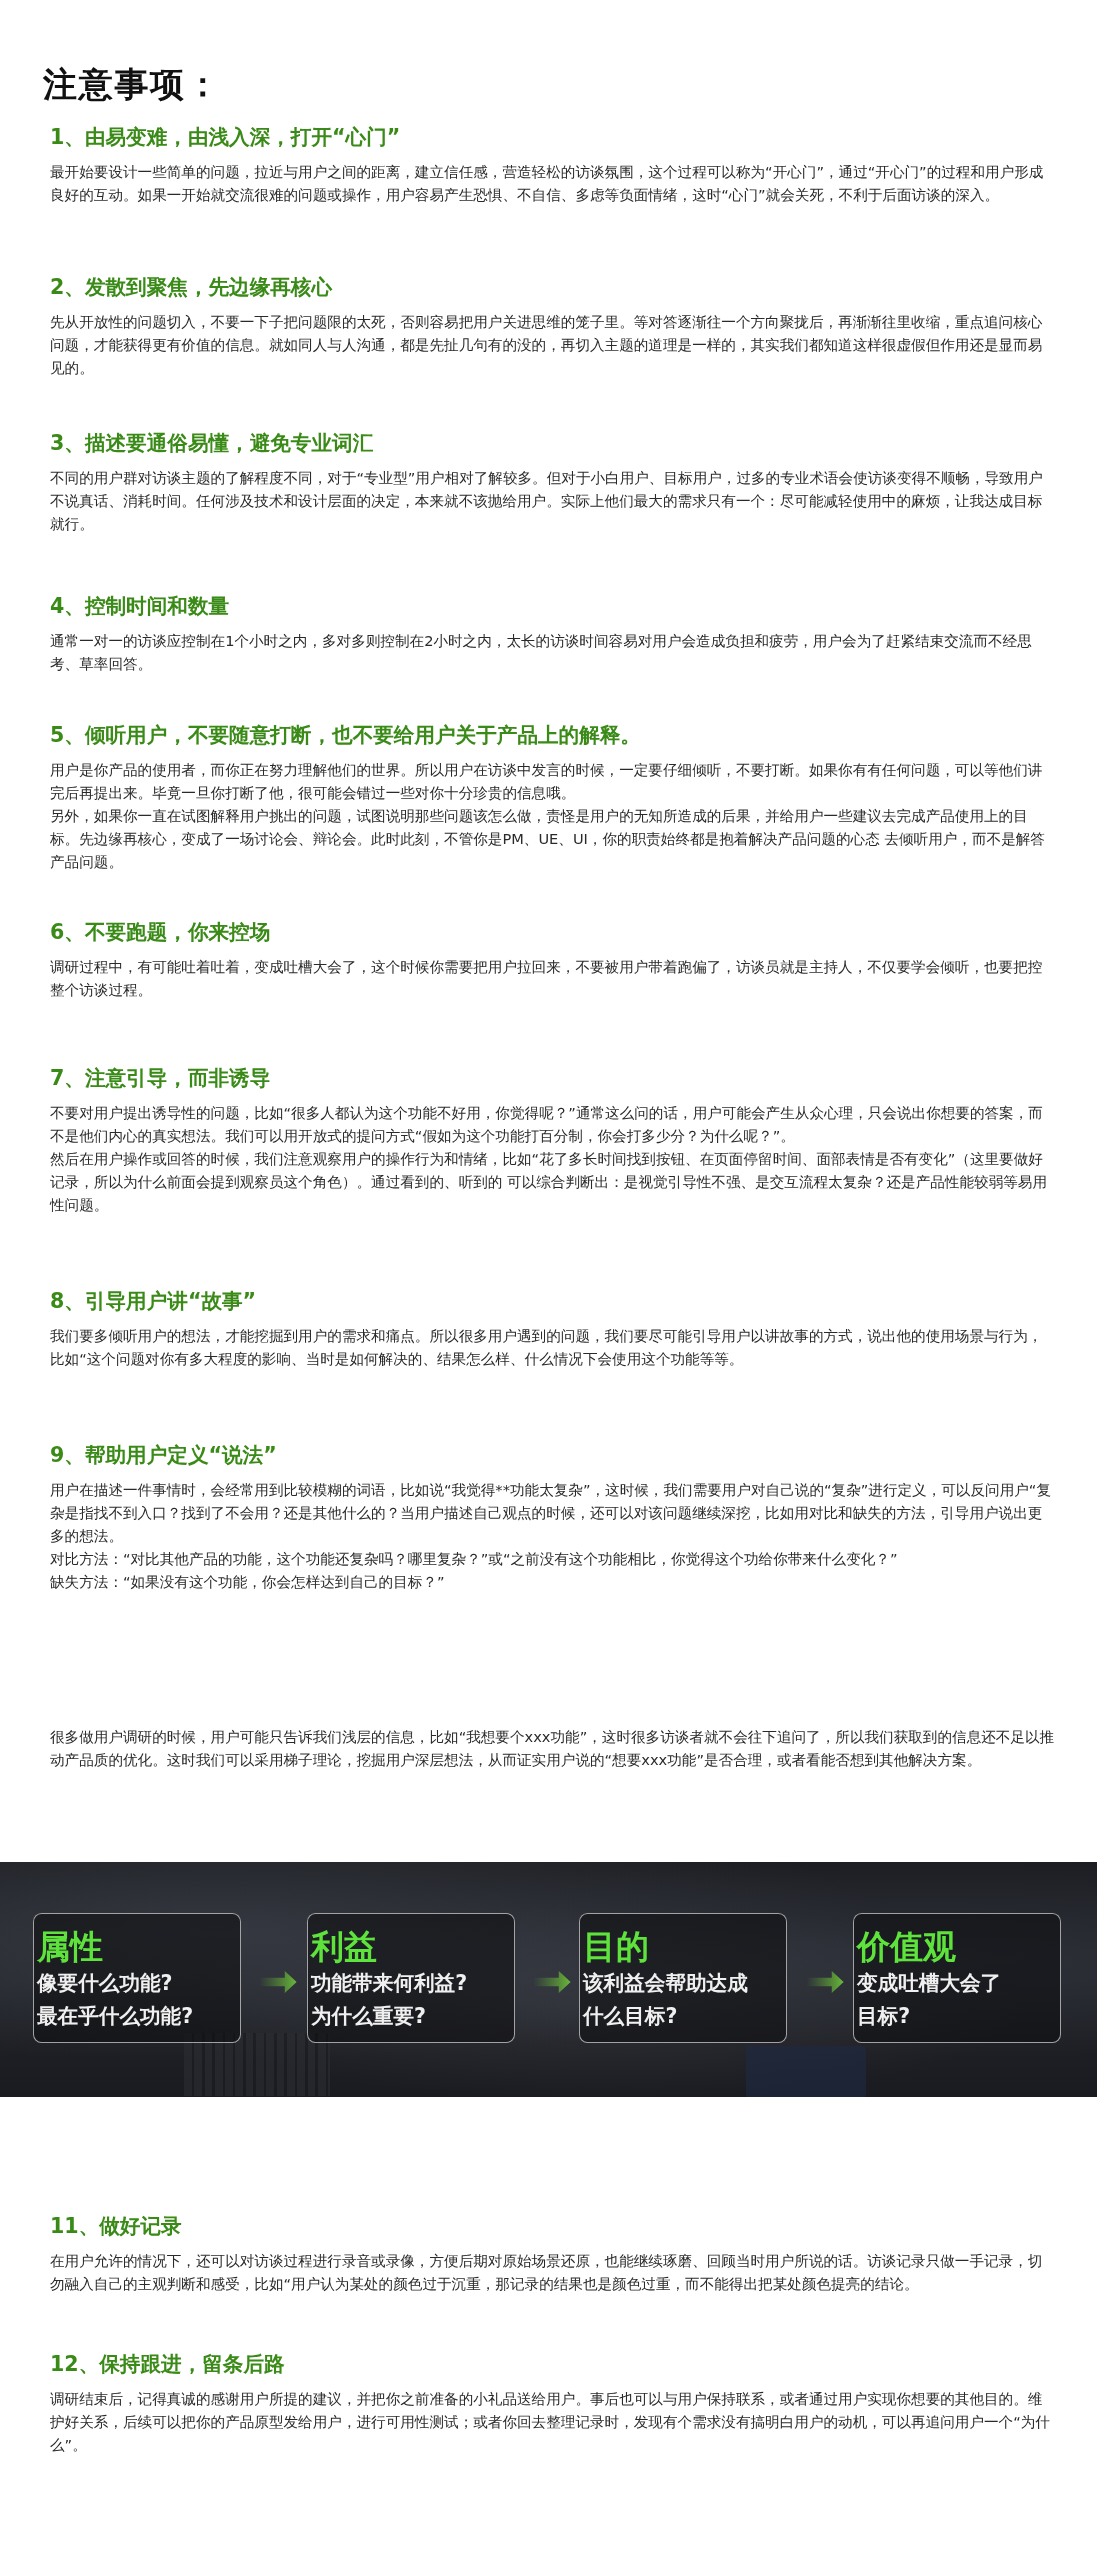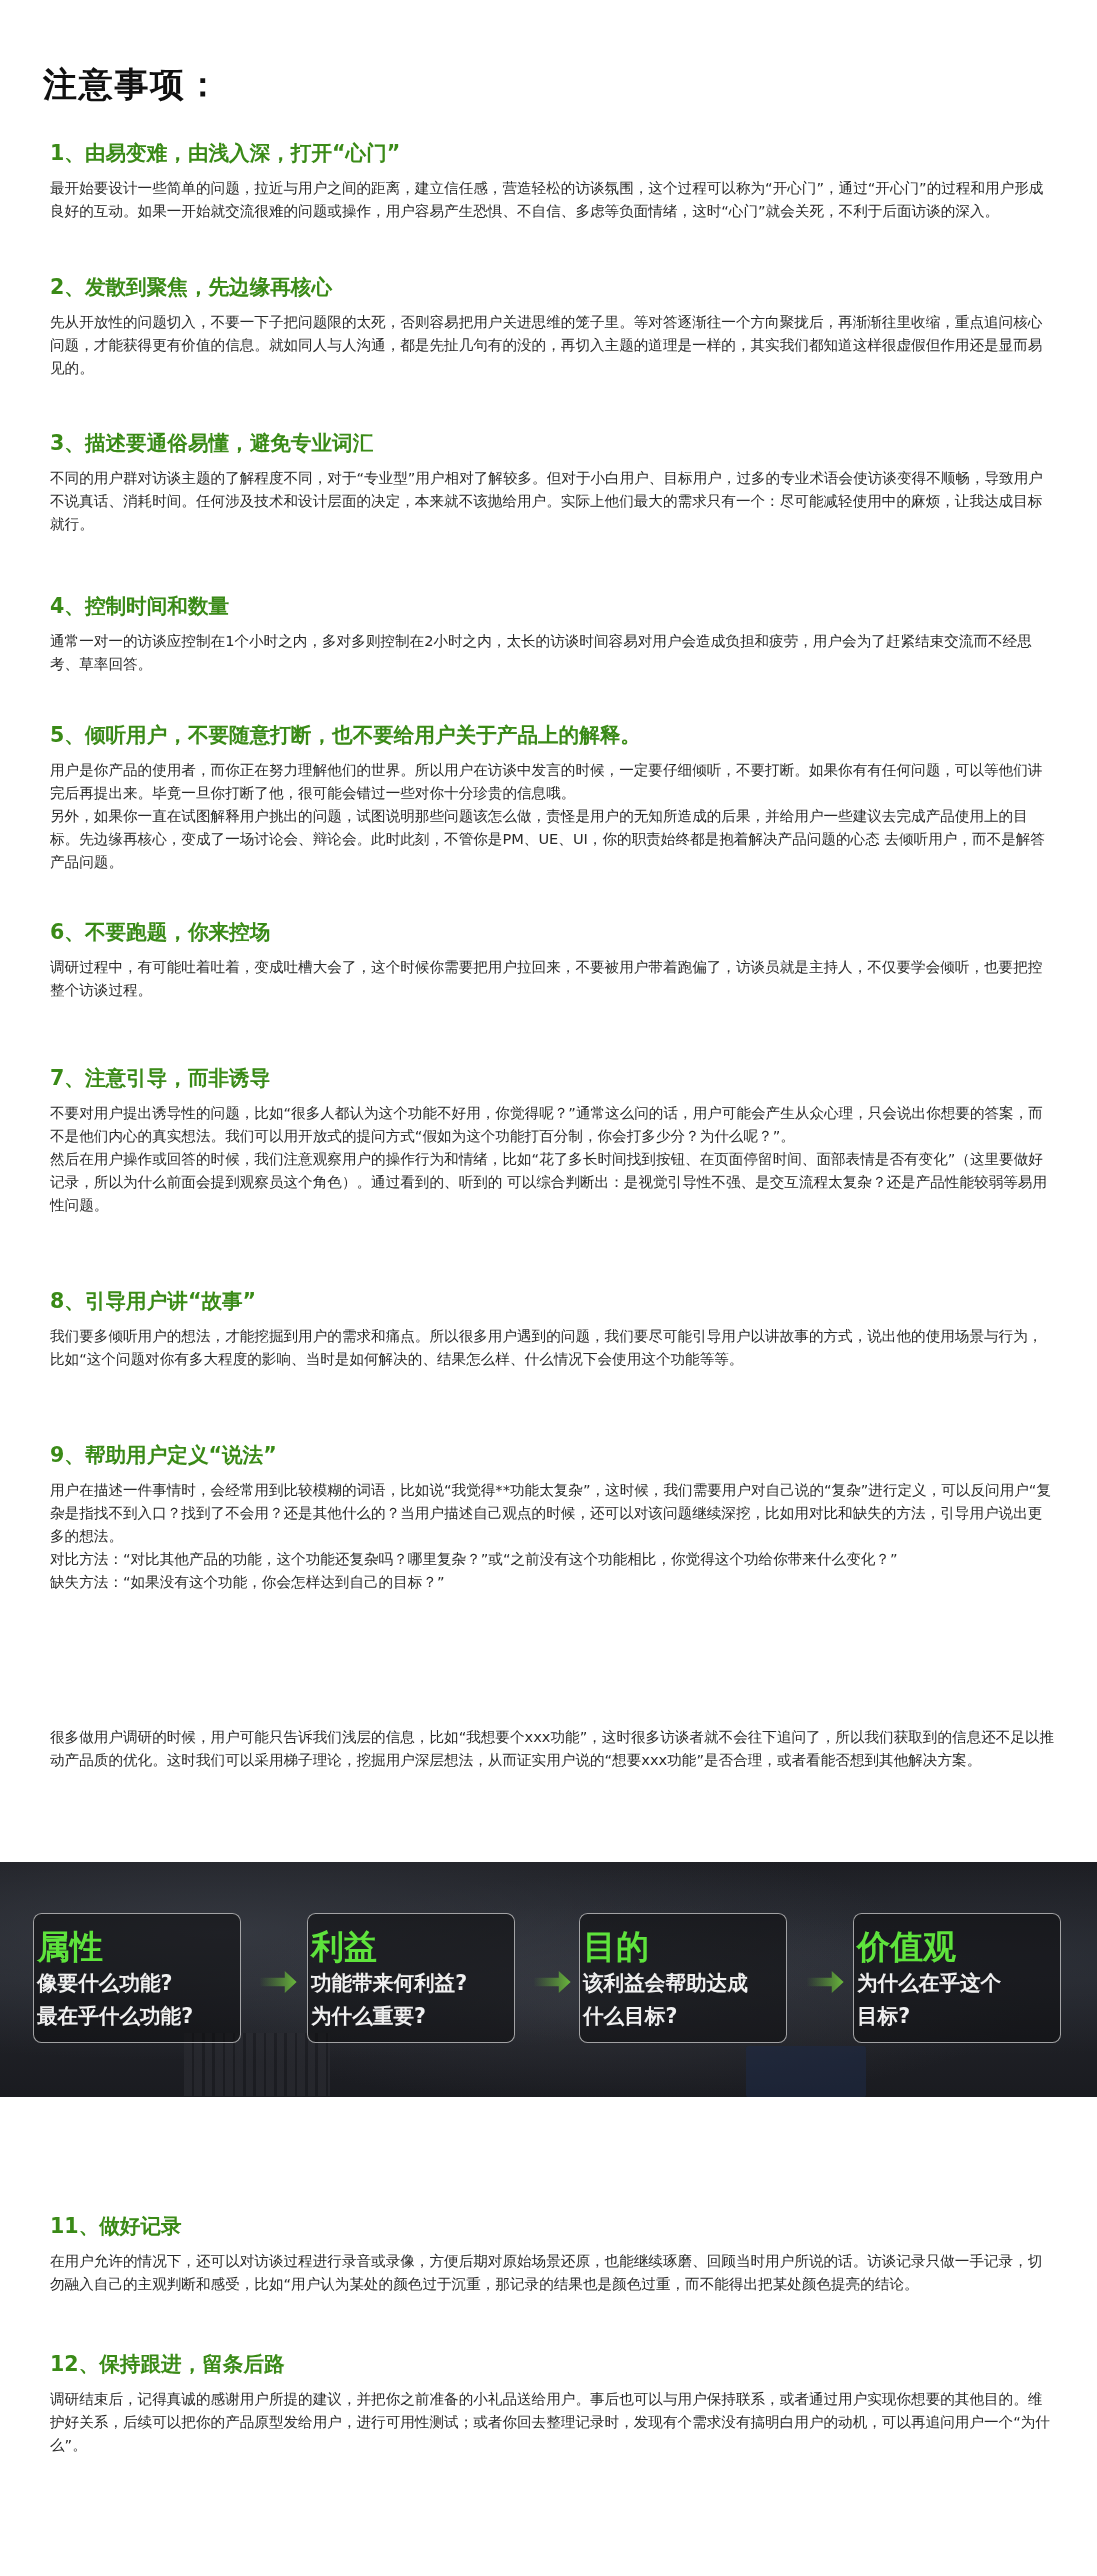--- a/index.html
+++ b/index.html
@@ -20,21 +20,21 @@
   .card { position: absolute; top: 51px; width: 208px; height: 130px; border: 1.7px solid rgba(210,210,210,0.75); border-radius: 8.6px; background: rgba(12,12,14,0.55); padding: 12px 3px; }
   .card .card-title { font-size: 33px; font-weight: bold; color: #5ee33c; line-height: 41px; }
   .card .card-text { font-size: 20.6px; font-weight: bold; color: #f0f0f0; line-height: 33px; }
   .arrow { position: absolute; top: 109px; width: 38px; height: 22px; }
 </style>
 </head>
 <body>
 
 <h1 class="page-title">注意事项：</h1>
 
-<div class="section" style="top:140px">
+<div class="section" style="top:124px">
   <h2>1、由易变难，由浅入深，打开“心门”</h2>
   <p>最开始要设计一些简单的问题，拉近与用户之间的距离，建立信任感，营造轻松的访谈氛围，这个过程可以称为“开心门”，通过“开心门”的过程和用户形成良好的互动。如果一开始就交流很难的问题或操作，用户容易产生恐惧、不自信、多虑等负面情绪，这时“心门”就会关死，不利于后面访谈的深入。</p>
 </div>
 
 <div class="section" style="top:274px">
   <h2>2、发散到聚焦，先边缘再核心</h2>
   <p>先从开放性的问题切入，不要一下子把问题限的太死，否则容易把用户关进思维的笼子里。等对答逐渐往一个方向聚拢后，再渐渐往里收缩，重点追问核心问题，才能获得更有价值的信息。就如同人与人沟通，都是先扯几句有的没的，再切入主题的道理是一样的，其实我们都知道这样很虚假但作用还是显而易见的。</p>
 </div>
 
 <div class="section" style="top:430px">
@@ -127,21 +127,21 @@
         <linearGradient id="ag3" x1="0" x2="1">
           <stop offset="0" stop-color="#5ba332" stop-opacity="0"></stop>
           <stop offset="1" stop-color="#6ab83c"></stop>
         </linearGradient>
       </defs>
     <path d="M0 8 H30 V0 L44 13 L30 26 V18 H0 Z" fill="url(#ag3)"></path>
   </svg>
 
   <div class="card" style="left:853px">
     <div class="card-title">价值观</div>
-    <div class="card-text">为什么在乎这个</div>
+    <div class="card-text">变成吐槽大会了</div>
     <div class="card-text">目标?</div>
   </div>
 </div>
 
 <div class="section" style="top:2213px">
   <h2>11、做好记录</h2>
   <p>在用户允许的情况下，还可以对访谈过程进行录音或录像，方便后期对原始场景还原，也能继续琢磨、回顾当时用户所说的话。访谈记录只做一手记录，切勿融入自己的主观判断和感受，比如“用户认为某处的颜色过于沉重，那记录的结果也是颜色过重，而不能得出把某处颜色提亮的结论。</p>
 </div>
 
 <div class="section" style="top:2351px">

